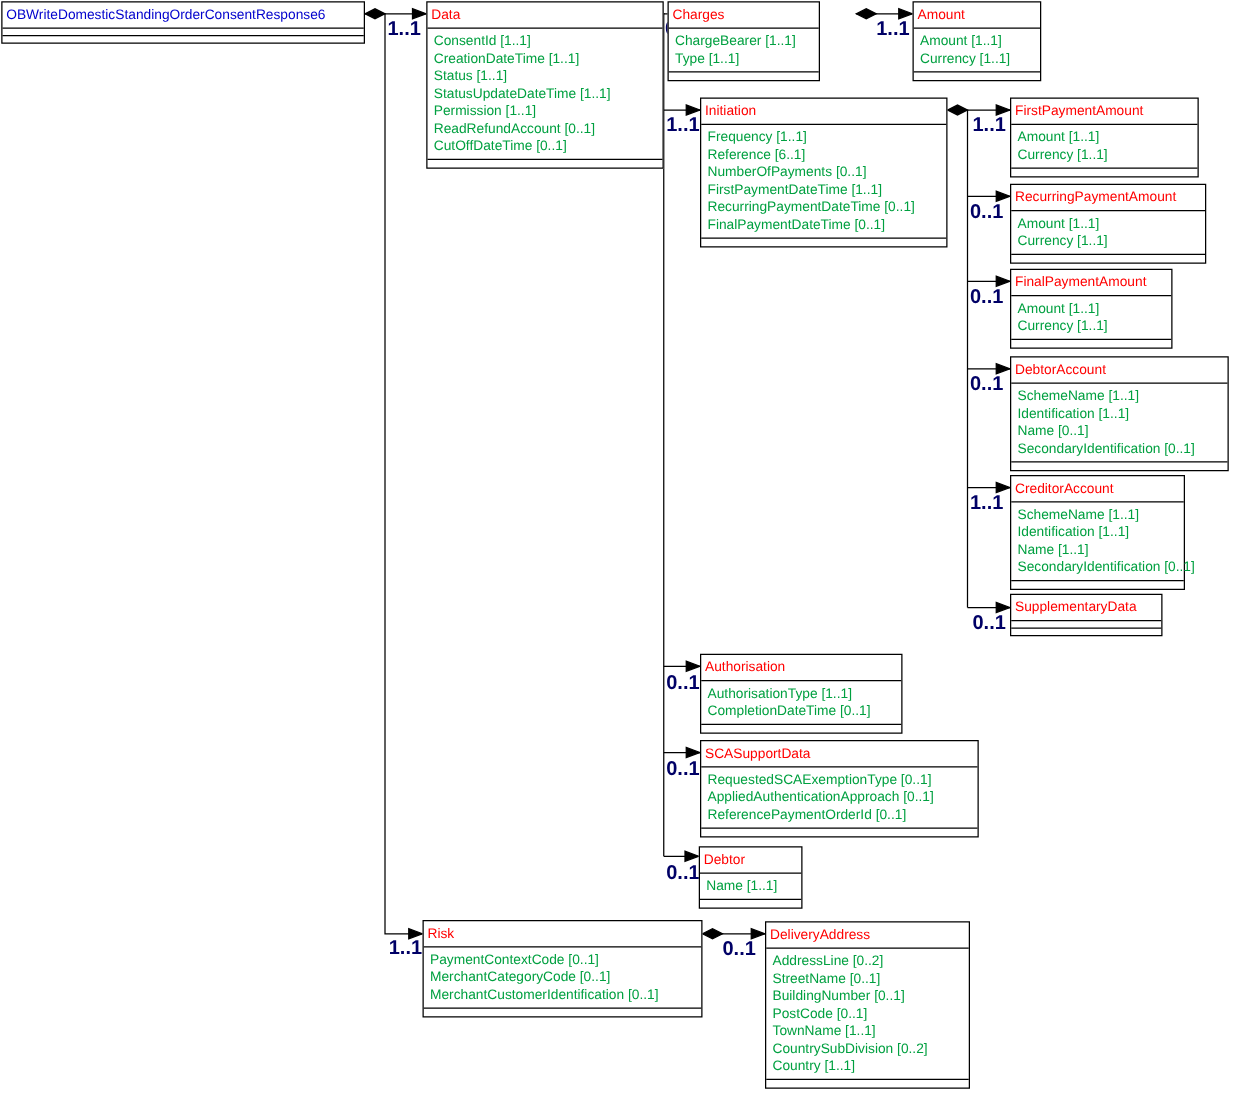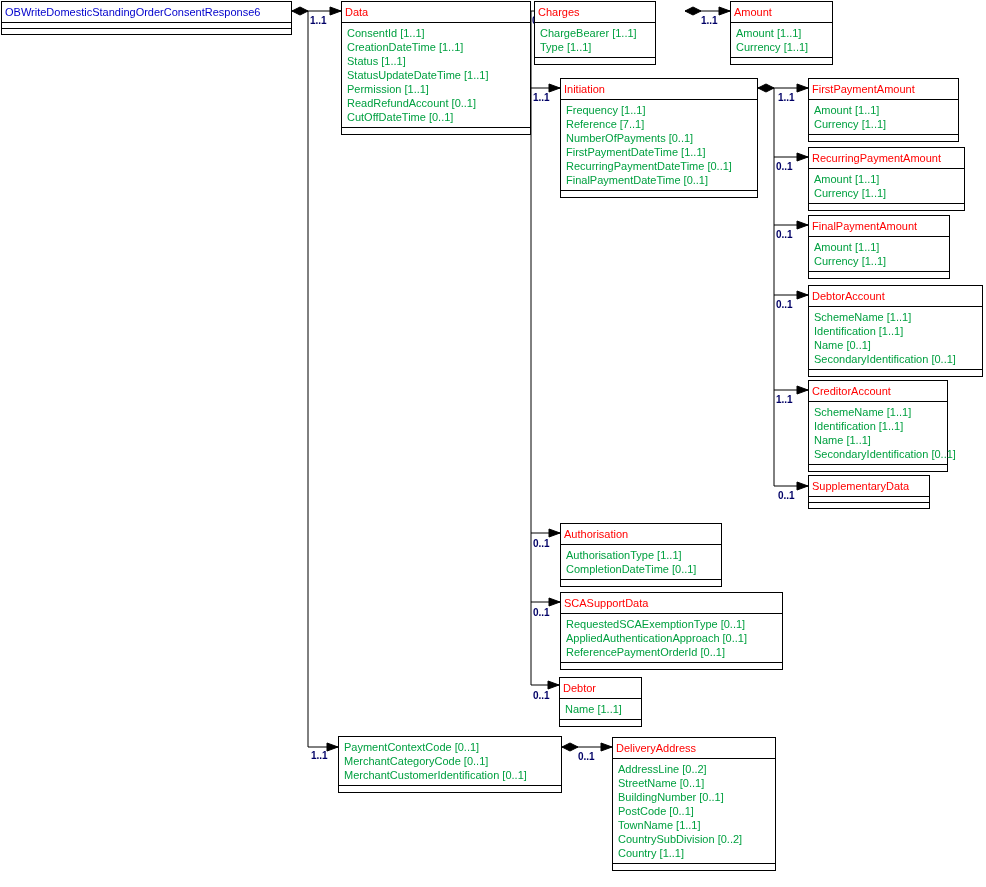--- a/index.html
+++ b/index.html
@@ -24,21 +24,21 @@
   }
   .root-title{color:var(--root-title);}
   .cls-attrs{padding:3px 3px 3px 5px;color:var(--attribute);}
   .attr{height:14px;line-height:14px;white-space:nowrap;}
   .cls-empty{height:5px;border-top:1px solid #000;}
   .cls-attrs + .cls-empty{height:6px;}
   svg.wires{position:absolute;left:0;top:0;pointer-events:none;}
   svg.wires path{stroke:var(--line);stroke-width:1;fill:none;}
   svg.wires polygon{fill:var(--line);stroke:var(--line);}
   .mult{
-    position:absolute;font-size:10px;font-weight:bold;color:var(--multiplicity);
+    position:absolute;font-size:16px;font-weight:bold;color:var(--multiplicity);
     white-space:nowrap;
     text-align:right;
   }
 </style>
 </head>
 <body>
 
 <div class="canvas">
 
   <svg class="wires" width="986" height="887">
@@ -139,21 +139,21 @@
       <div class="attr">Amount [1..1]</div>
       <div class="attr">Currency [1..1]</div>
     </div>
     <div class="cls-empty"></div>
   </div>
 
   <div class="cls" style="left:560px;top:78px;width:198px">
     <div class="cls-title">Initiation</div>
     <div class="cls-attrs">
       <div class="attr">Frequency [1..1]</div>
-      <div class="attr">Reference [7..1]</div>
+      <div class="attr">Reference [6..1]</div>
       <div class="attr">NumberOfPayments [0..1]</div>
       <div class="attr">FirstPaymentDateTime [1..1]</div>
       <div class="attr">RecurringPaymentDateTime [0..1]</div>
       <div class="attr">FinalPaymentDateTime [0..1]</div>
     </div>
     <div class="cls-empty"></div>
   </div>
 
   <div class="cls" style="left:808px;top:78px;width:151px">
     <div class="cls-title">FirstPaymentAmount</div>
@@ -166,21 +166,21 @@
 
   <div class="cls" style="left:808px;top:147px;width:157px">
     <div class="cls-title">RecurringPaymentAmount</div>
     <div class="cls-attrs">
       <div class="attr">Amount [1..1]</div>
       <div class="attr">Currency [1..1]</div>
     </div>
     <div class="cls-empty"></div>
   </div>
 
-  <div class="cls" style="left:808px;top:215px;width:142px">
+  <div class="cls" style="left:808px;top:215px;width:130px">
     <div class="cls-title">FinalPaymentAmount</div>
     <div class="cls-attrs">
       <div class="attr">Amount [1..1]</div>
       <div class="attr">Currency [1..1]</div>
     </div>
     <div class="cls-empty"></div>
   </div>
 
   <div class="cls" style="left:808px;top:285px;width:175px">
     <div class="cls-title">DebtorAccount</div>
@@ -231,20 +231,21 @@
 
   <div class="cls" style="left:559px;top:677px;width:83px">
     <div class="cls-title">Debtor</div>
     <div class="cls-attrs">
       <div class="attr">Name [1..1]</div>
     </div>
     <div class="cls-empty"></div>
   </div>
 
   <div class="cls" style="left:338px;top:736px;width:224px">
+    <div class="cls-title">Risk</div>
     <div class="cls-attrs">
       <div class="attr">PaymentContextCode [0..1]</div>
       <div class="attr">MerchantCategoryCode [0..1]</div>
       <div class="attr">MerchantCustomerIdentification [0..1]</div>
     </div>
     <div class="cls-empty"></div>
   </div>
 
   <div class="cls" style="left:612px;top:737px;width:164px">
     <div class="cls-title">DeliveryAddress</div>

